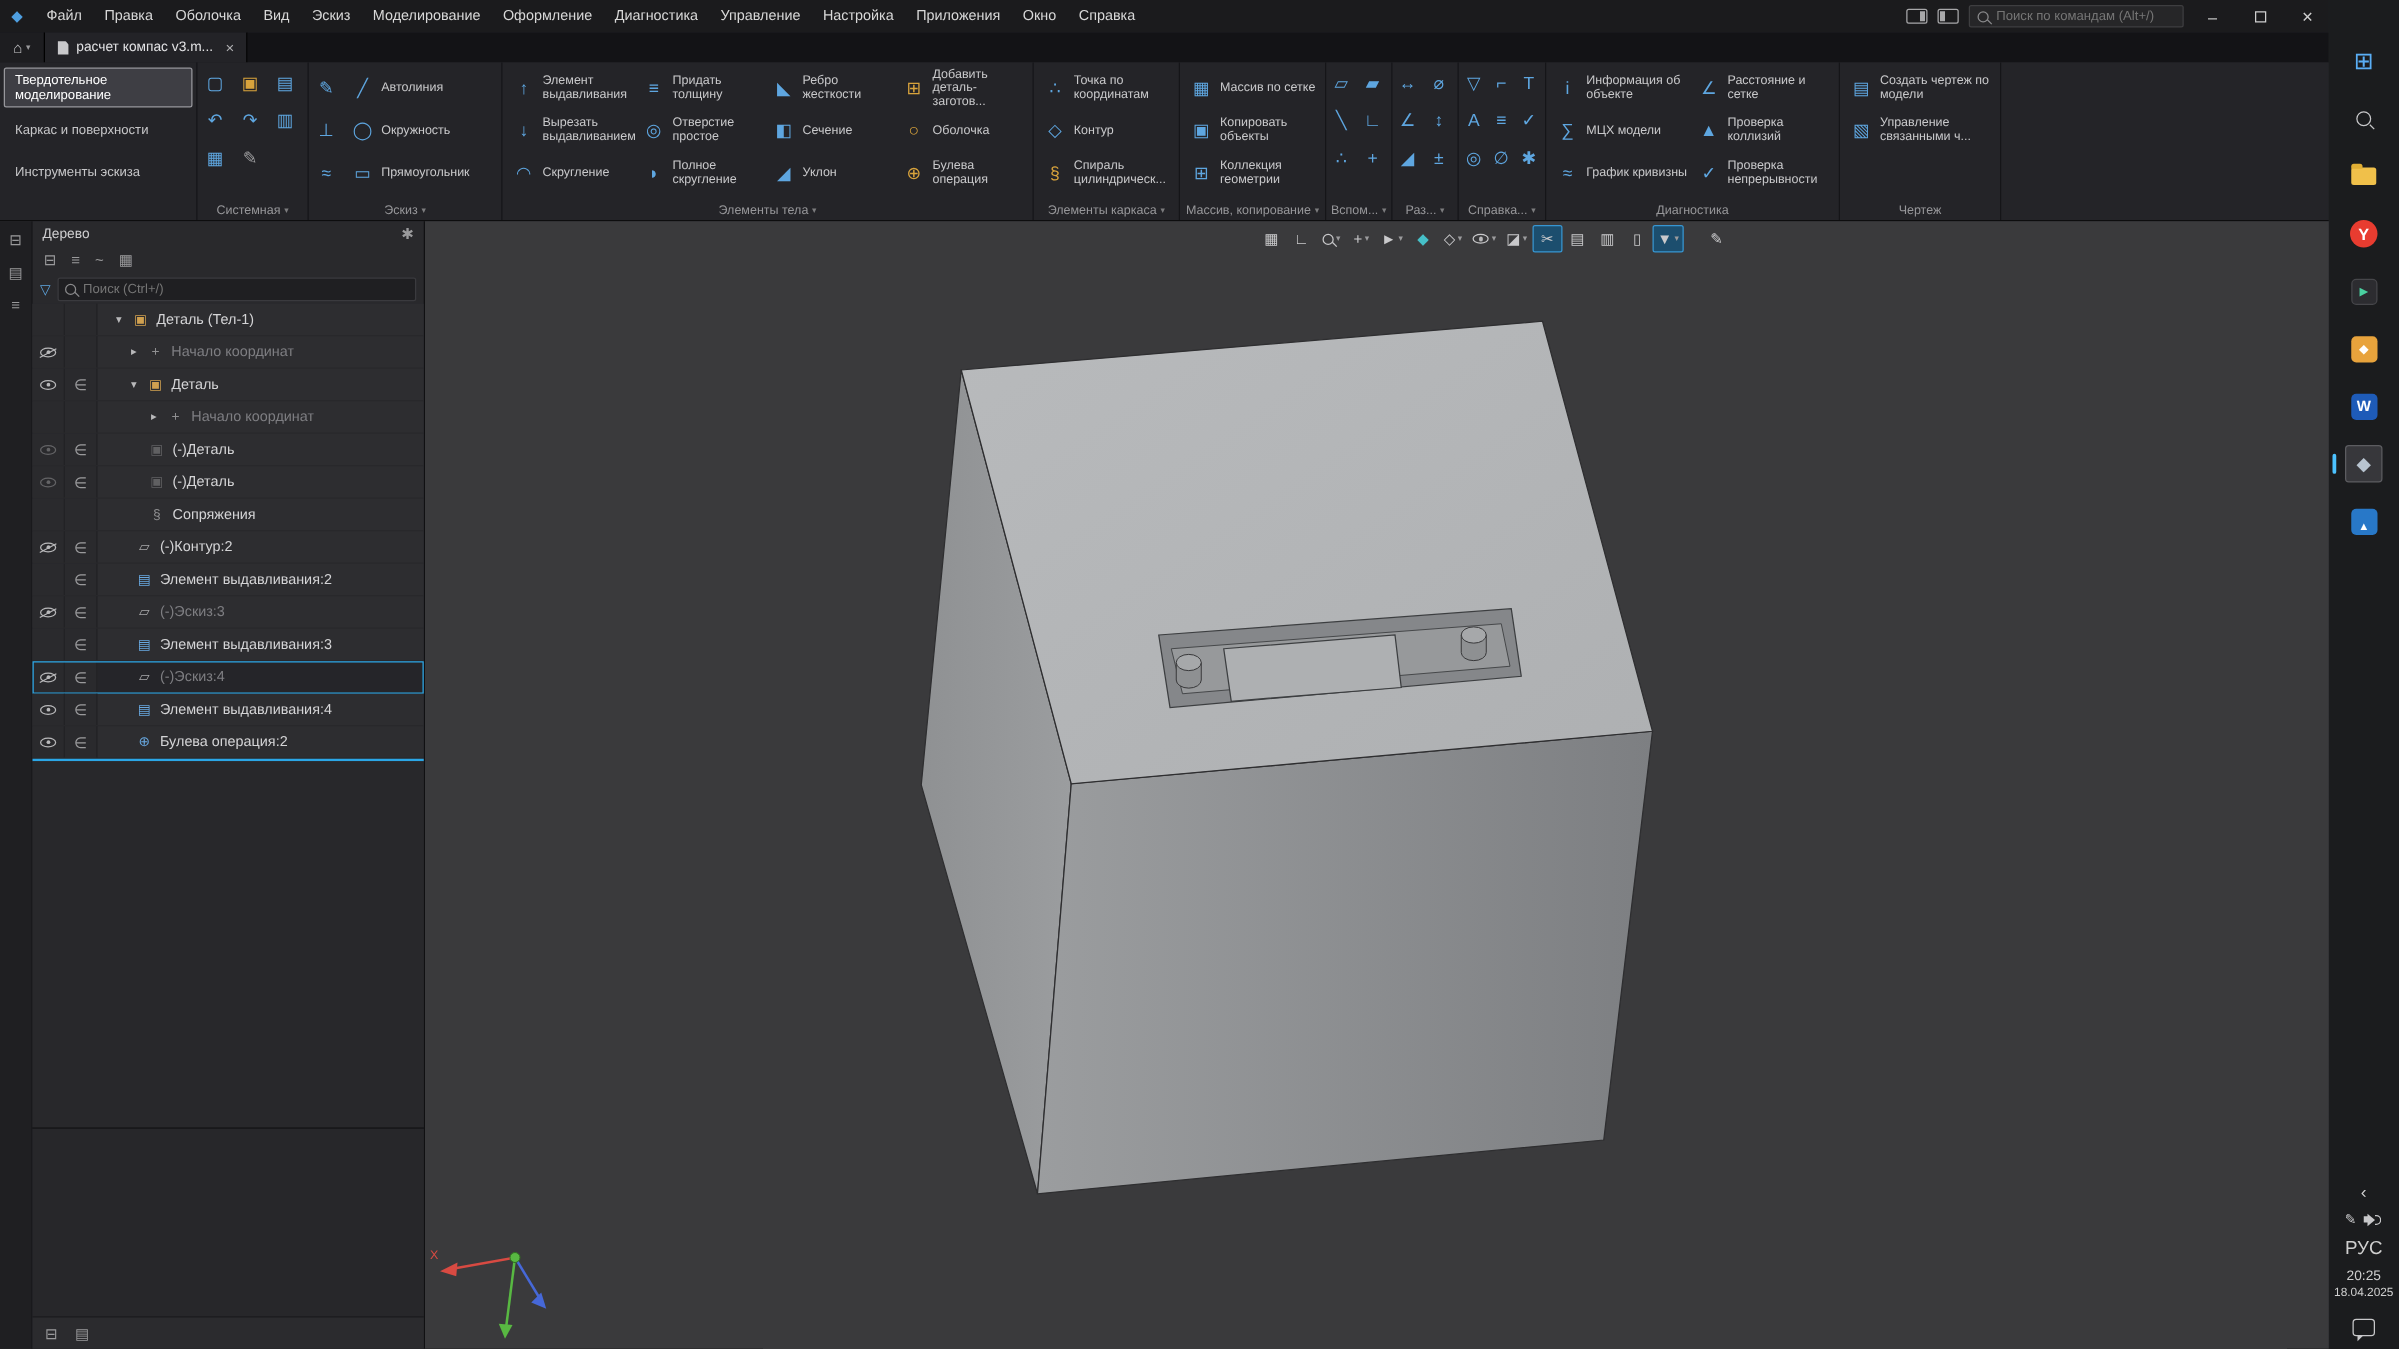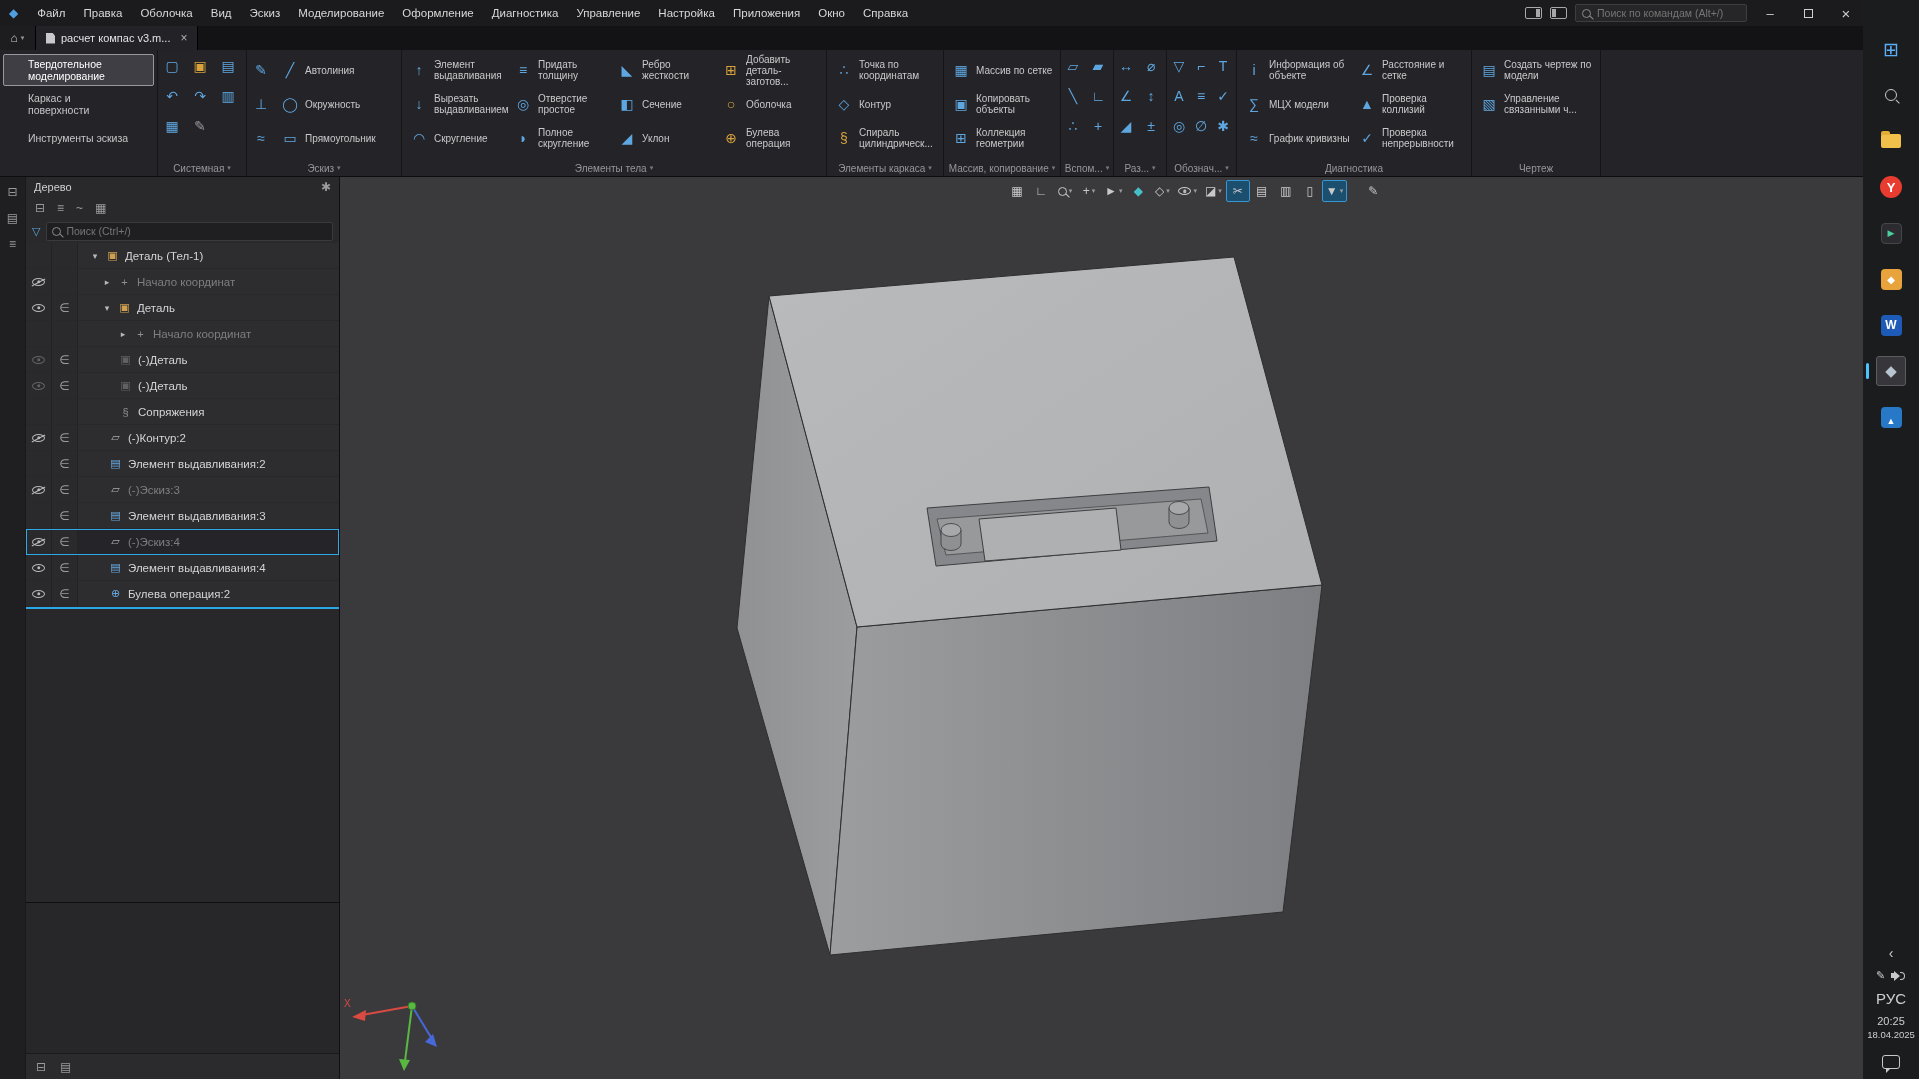--- a/index.html
+++ b/index.html
@@ -29,21 +29,21 @@
   .doc-icon { width: 9px; height: 11px; background: #c9c9cb; clip-path: polygon(0 0, 70% 0, 100% 30%, 100% 100%, 0 100%); flex: none; }
   .tab-close { color: #b0b0b2; font-size: 12px; margin-left: 4px; }
 
   
   .ribbon { height: 127px; background: #242428; display: flex; flex: none; border-bottom: 1px solid #0d0d0e; }
   .rgroup { display: flex; flex-direction: column; border-right: 1px solid #151518; flex: none; }
   .rbody { flex: 1; padding: 3px 4px 0; }
   .rlabel { height: 16px; font-size: 10px; color: #97979a; display: flex; align-items: center; justify-content: center; gap: 3px; white-space: nowrap; overflow: hidden; }
   .rlabel.dd::after { content: "▾"; font-size: 7px; color: #7c7c7e; }
   .modes { width: 158px; }
-  .mode-btn { height: 32px; margin: 2px 3px; display: flex; align-items: center; padding: 0 24px; font-size: 10.5px; line-height: 12px; color: #c6c6c8; border: 1px solid transparent; border-radius: 2px; }
+  .mode-btn { height: 32px; margin: 2px 3px; display: flex; align-items: center; padding: 0 8px; font-size: 10.5px; line-height: 12px; color: #c6c6c8; border: 1px solid transparent; border-radius: 2px; }
   .mode-btn.active { background: #3e3e44; color: #fff; border-color: #97979c; }
   .ri { display: inline-flex; align-items: center; justify-content: center; width: 20px; height: 20px; font-size: 14px; color: #5ea6e0; flex: none; }
   .ri.gold { color: #d8a33c; }
   .ri.gray { color: #9a9a9c; }
   .sysgrid { display: grid; grid-template-columns: repeat(3, 24px); grid-auto-rows: 25px; gap: 5px 4px; padding: 6px 4px; }
   .sketchgrid { display: grid; grid-template-columns: 26px 120px; grid-auto-rows: 34px; align-items: center; }
   .rbtn { display: flex; align-items: center; gap: 5px; padding: 0 3px; height: 100%; }
   .rt { font-size: 10px; line-height: 11px; color: #c9c9cb; }
   .solidgrid { display: grid; grid-auto-flow: column; grid-template-rows: repeat(3, 34px); grid-template-columns: repeat(4, 104px); }
   .colgrid3 { display: grid; grid-template-rows: repeat(3, 34px); width: 116px; }
@@ -346,21 +346,21 @@
           <span class="ri">▽</span>
           <span class="ri">⌐</span>
           <span class="ri">T</span>
           <span class="ri">A</span>
           <span class="ri">≡</span>
           <span class="ri">✓</span>
           <span class="ri">◎</span>
           <span class="ri">∅</span>
           <span class="ri">✱</span>
         </div>
-        <div class="rlabel dd">Обознач...</div>
+        <div class="rlabel dd">Справка...</div>
       </div>
 
       <div class="rgroup">
         <div class="rbody diaggrid">
           <div class="rbtn">
               <span class="ri">i</span>
               <span class="rt">Информация об объекте</span>
             </div>
           <div class="rbtn">
               <span class="ri">∑</span>

